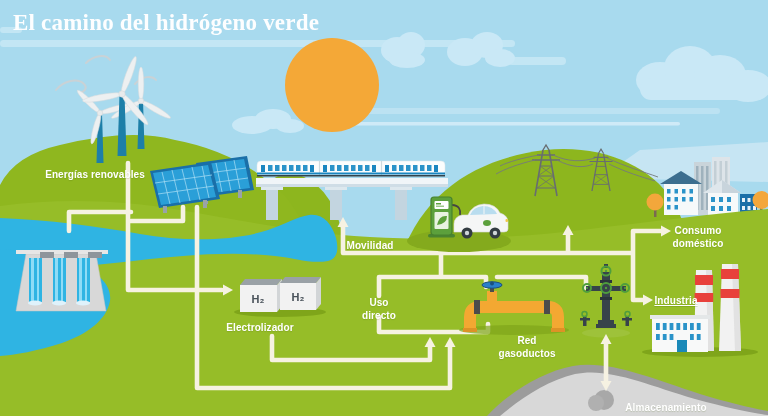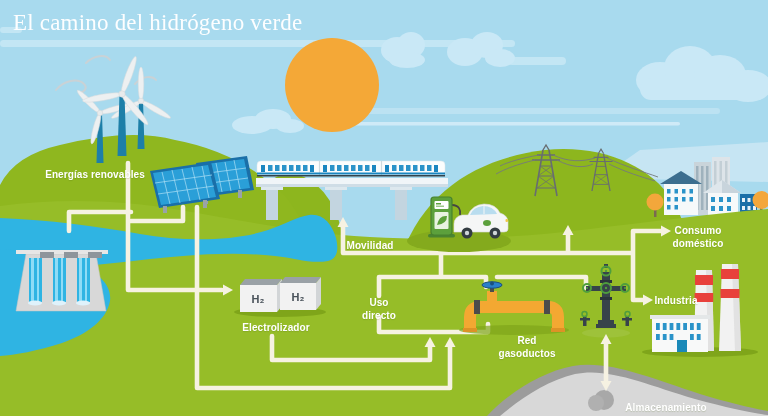--- a/index.html
+++ b/index.html
@@ -3,21 +3,21 @@
 <meta charset="utf-8">
 <style>
   html,body{margin:0;padding:0;background:#e8eef2;}
   #stage{position:relative;width:768px;height:416px;overflow:hidden;
          font-family:"Liberation Sans",sans-serif;background:var(--sky,#a8daee);}
   #scene{position:absolute;left:0;top:0;}
   .lbl{position:absolute;color:var(--label_text,#fff);font-size:10px;font-weight:bold;
        text-align:center;line-height:1.28;letter-spacing:.1px;
        text-shadow:0 1px 1px rgba(60,90,0,.18);}
   #title{position:absolute;left:13px;top:10px;color:#fdfeff;
-         font-family:"Liberation Serif",serif;font-size:23px;font-weight:400;
+         font-family:"Liberation Serif",serif;font-size:23px;font-weight:700;
          letter-spacing:.2px;}
 </style>
 </head>
 <body>
 
 <div id="stage">
 <svg id="scene" width="768" height="416" viewBox="0 0 768 416">
 
   <g>
     <rect x="0" y="0" width="768" height="416" fill="#a8daee"></rect>
@@ -401,20 +401,20 @@
   </g>
   <g>
     <path d="M606,344 L606,381" fill="none" stroke="#f6f2e2" stroke-width="4.6" stroke-linecap="round"></path>
     <polygon points="606,334 600.5,344 611.5,344" fill="#f6f2e2"></polygon>
     <polygon points="606,391 600.5,381 611.5,381" fill="#f6f2e2"></polygon>
   </g>
 </svg>
 
 <div id="title">El camino del hidrógeno verde</div>
 <div class="lbl" style="left:45px;top:169px;width:100px;">Energías renovables</div>
-<div class="lbl" style="left:216px;top:322px;width:120px;">Electrolizador</div>
+<div class="lbl" style="left:200px;top:322px;width:120px;">Electrolizador</div>
 <div class="lbl" style="left:320px;top:240px;width:100px;">Movilidad</div>
 <div class="lbl" style="left:354px;top:297px;width:50px;">Uso directo</div>
 <div class="lbl" style="left:492px;top:315px;width:70px;margin-top:20px;">Red gasoductos</div>
 <div class="lbl" style="left:663px;top:225px;width:70px;">Consumo doméstico</div>
-<div class="lbl" style="left:626px;top:295px;width:100px;">Industria</div>
+<div class="lbl" style="left:626px;top:295px;width:100px;text-decoration:underline;">Industria</div>
 <div class="lbl" style="left:606px;top:366px;width:120px;margin-top:36px;">Almacenamiento subterráneo</div>
 </div>
 
 </body></html>

